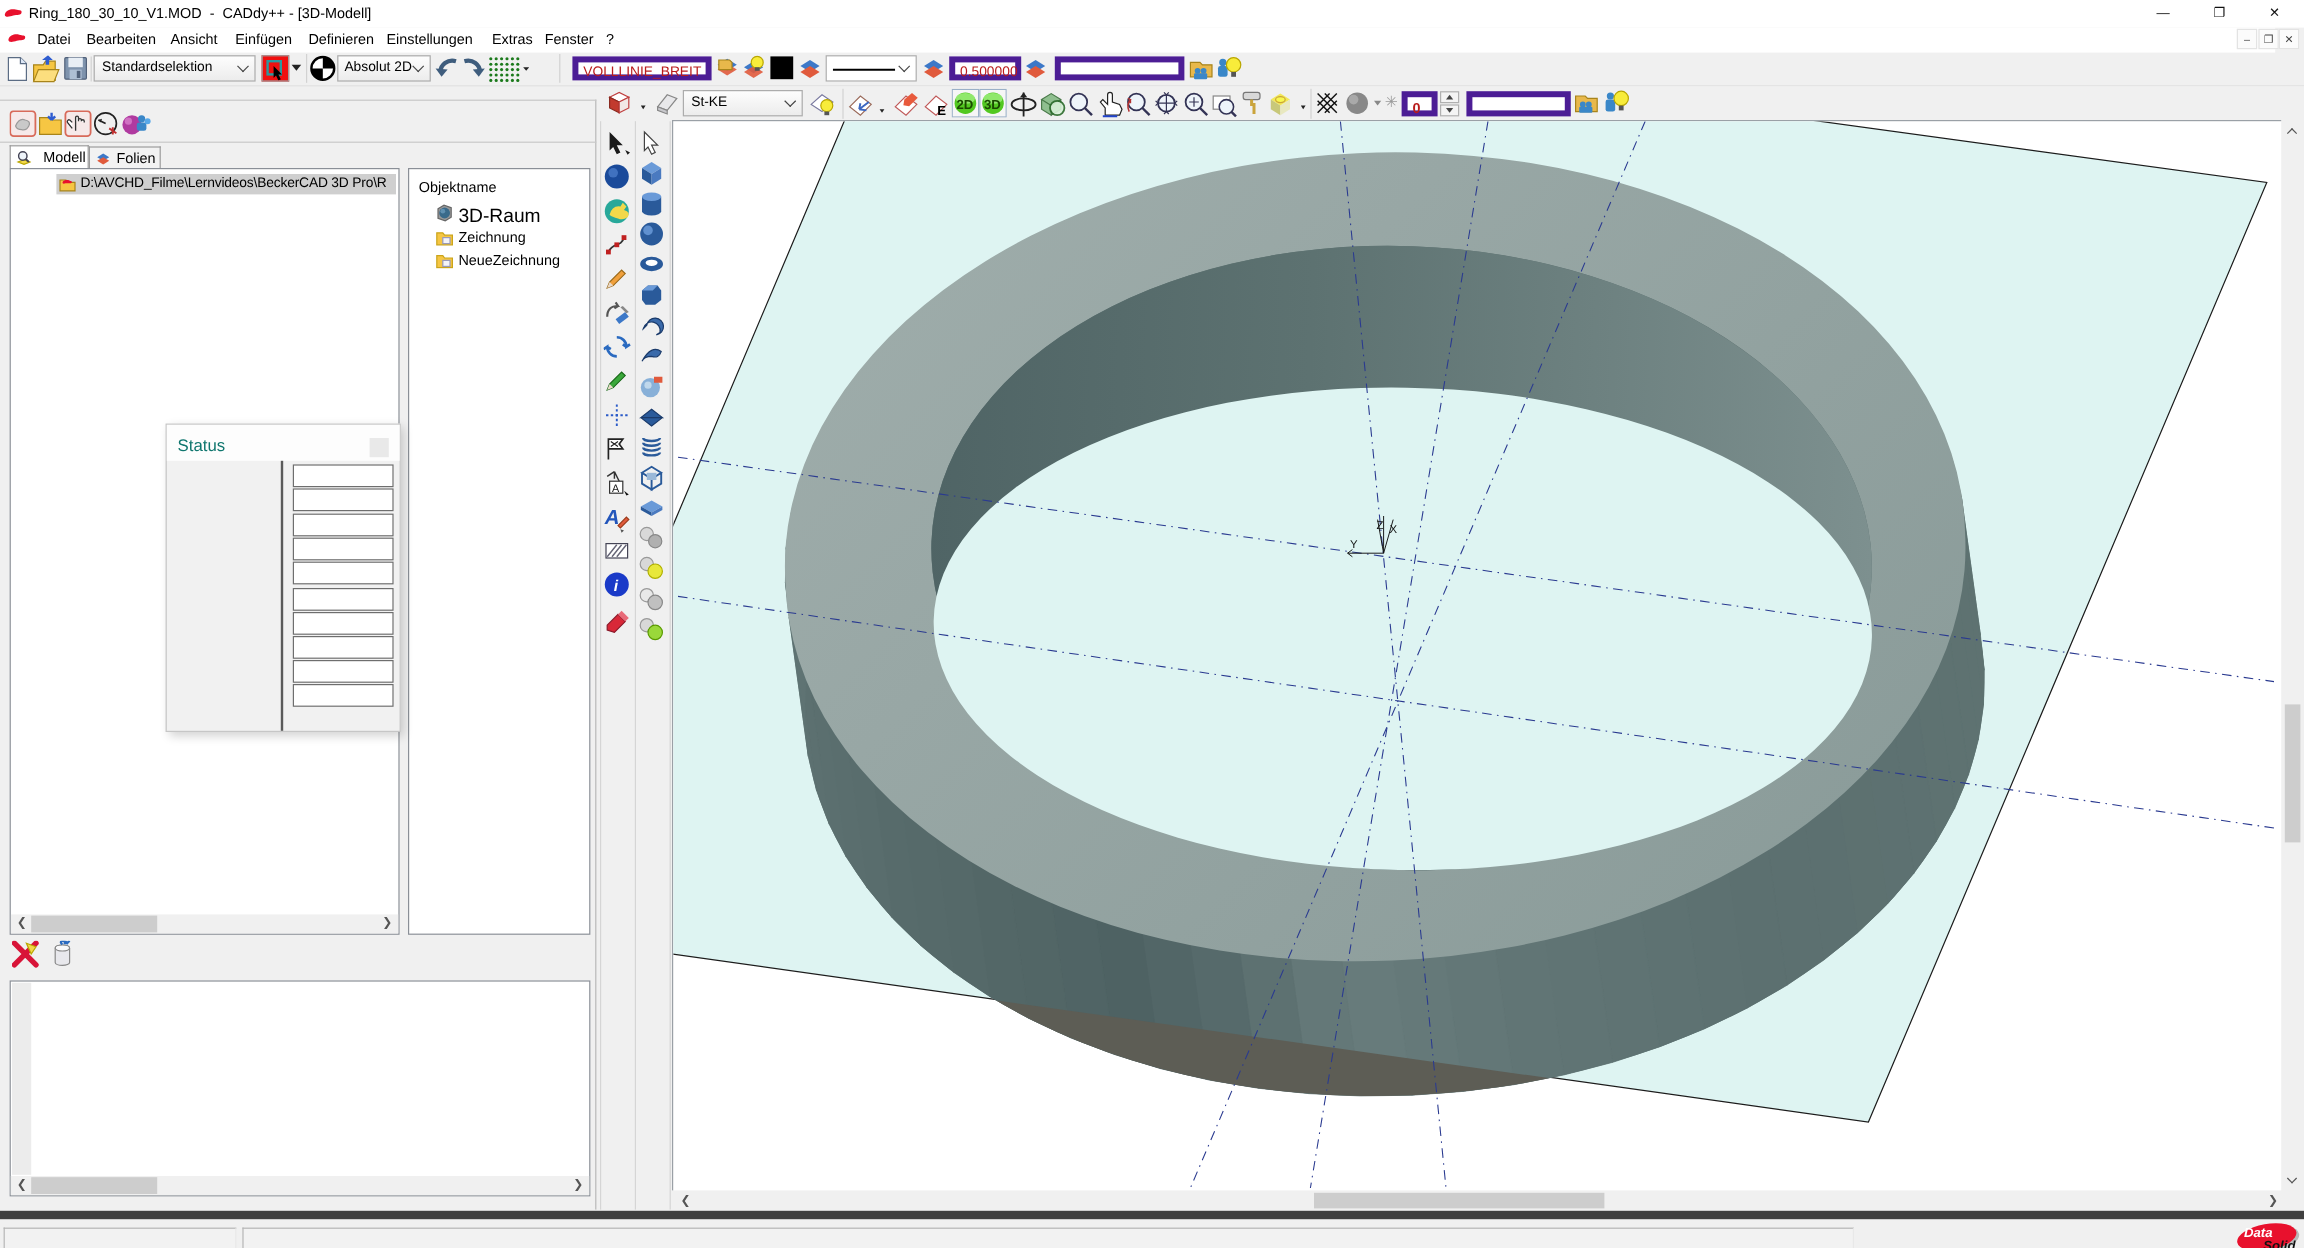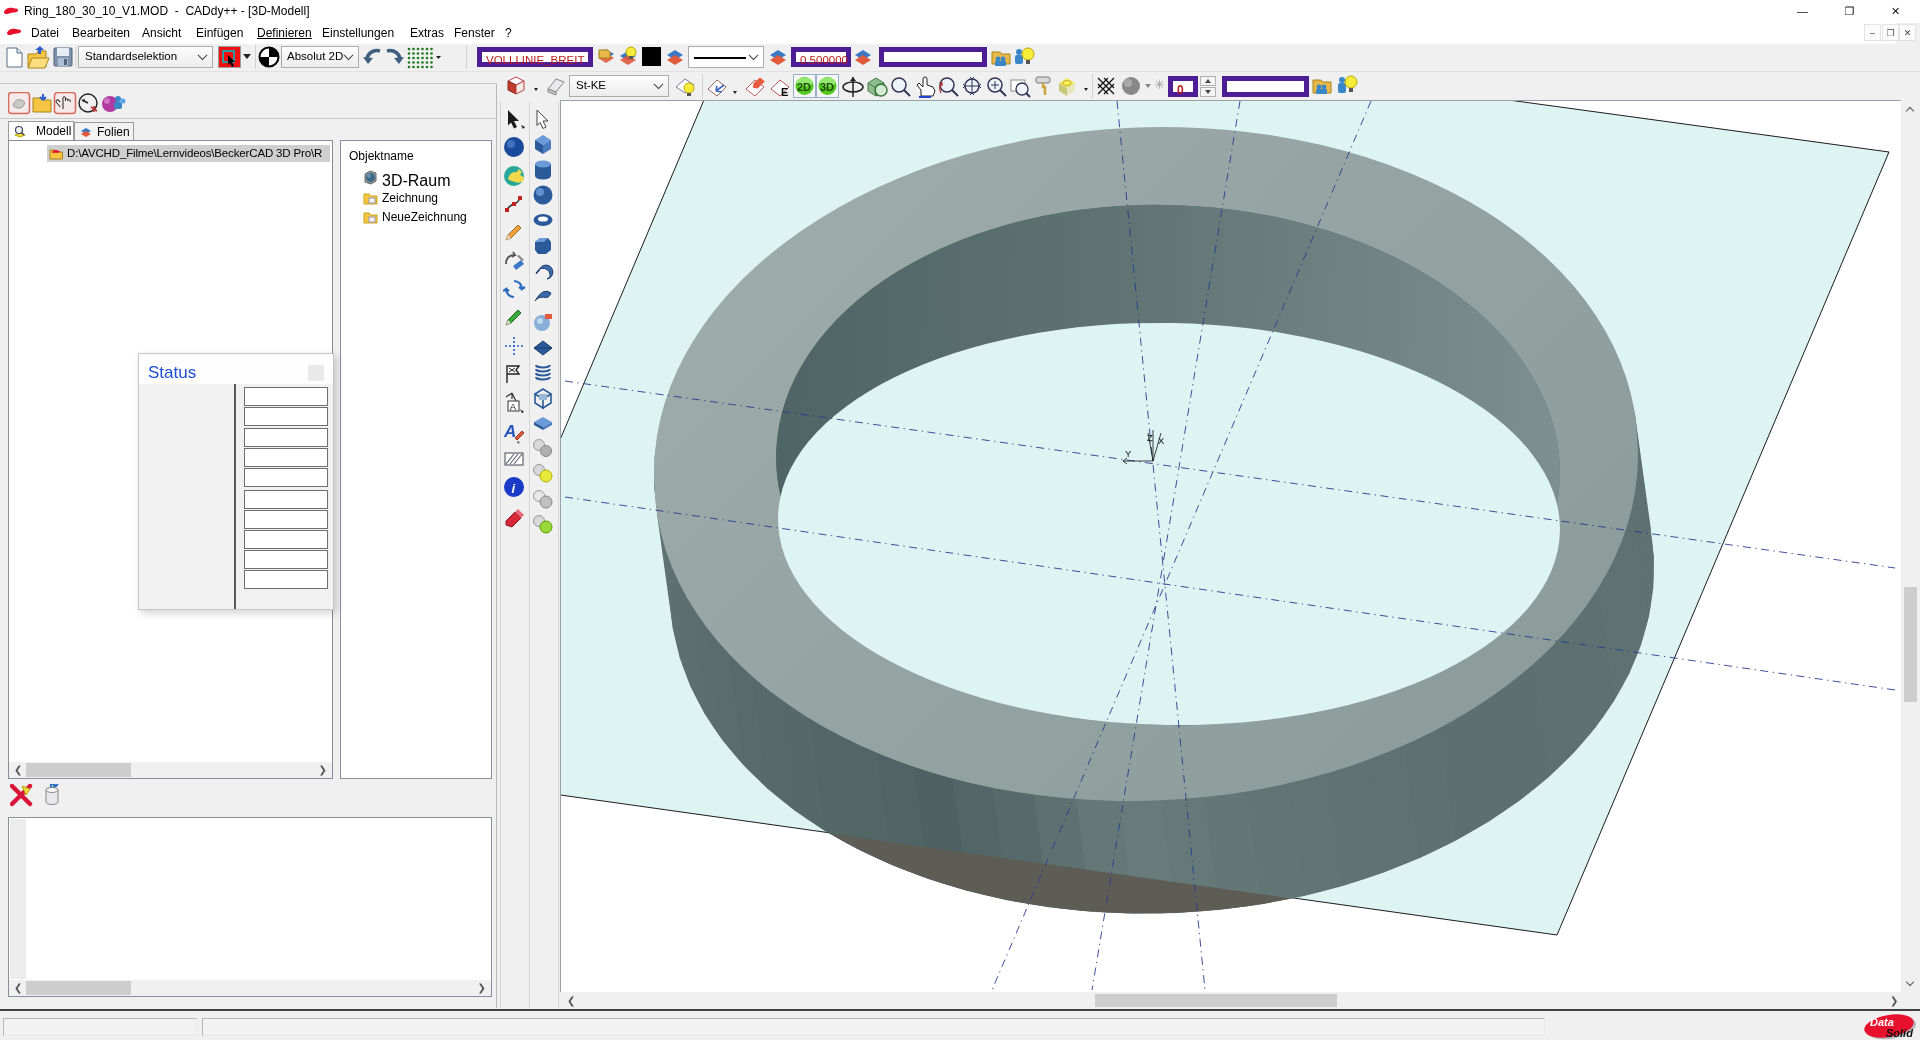--- a/index.html
+++ b/index.html
@@ -14,21 +14,21 @@
 #row2{left:500px;top:72px;width:1420px;height:29px;background:#f0f0f0;}
 .combo{position:absolute;background:linear-gradient(#fdfdfd,#ececec);border:1px solid #acacac;font-size:11.5px;color:#000;}
 .combo .cv{position:absolute;right:6px;top:45%;width:7px;height:7px;border-right:1.5px solid #444;border-bottom:1.5px solid #444;transform:translateY(-60%) rotate(45deg);}
 .tbinput{position:absolute;background:#fff;border:5px solid #4c1d95;font-size:12px;color:#b91c1c;}
 .vsep{position:absolute;width:1px;background:#d2d2d2;}
 #leftpanel{left:0;top:83px;width:497px;height:925px;background:#f0f0f0;border-right:1px solid #b8b8b8;}
 .sunken{position:absolute;background:#fff;border:1px solid #8a8f97;}
 .sb-track{position:absolute;background:#f0f0f0;}
 .sb-thumb{position:absolute;background:#cdcdcd;}
 .sb-arrow{position:absolute;color:#555;font-size:10px;line-height:10px;}
-#statusbar{left:0;top:1009px;width:1920px;height:31px;background:#f0f0f0;border-top:2px solid #404040;}
+#statusbar{left:0;top:1009px;width:1920px;height:31px;background:#f0f0f0;border-top:7px solid #404040;}
 .statseg{position:absolute;top:7px;height:18px;background:#f2f2f2;border:1px solid #b5b5b5;border-bottom-color:#e8e8e8;border-right-color:#e8e8e8;}
 .sf{left:105px;width:84px;height:19px;background:#fff;border:1px solid #6e6e6e;}
 #viewport{left:560px;top:100px;width:1341px;height:892px;background:#ffffff;overflow:hidden;border-left:1px solid #9aa0a6;border-top:1px solid #9aa0a6;}
 text{font-family:"Liberation Sans",sans-serif;}
 </style></head>
 <body>
 <div class="abs" id="titlebar">
  <svg class="abs" style="left:3px;top:6px" width="16" height="12" viewBox="0 0 16 12">
       <path d="M1,6 C2,2 7,1 10,2 C13,3 15,2 15,4 C15,7 11,6 8,7 C5,8 1,9 1,6 Z" fill="#e8112d"></path>
     </svg>
@@ -38,21 +38,21 @@
  <div class="abs winbtn" style="left:1873px;">✕</div>
 </div>
 <div class="abs" id="menubar">
  <svg class="abs" style="left:5px;top:4px" width="18" height="12" viewBox="0 0 16 12">
       <path d="M1,6 C2,2 7,1 10,2 C13,3 15,2 15,4 C15,7 11,6 8,7 C5,8 1,9 1,6 Z" fill="#e8112d"></path>
     </svg>
  <div class="abs menuitem" style="left:31px;">Datei</div>
  <div class="abs menuitem" style="left:72px;">Bearbeiten</div>
  <div class="abs menuitem" style="left:142px;">Ansicht</div>
  <div class="abs menuitem" style="left:196px;">Einfügen</div>
- <div class="abs menuitem" style="left:257px;text-decoration:underline;">Definieren</div>
+ <div class="abs menuitem" style="left:257px;">Definieren</div>
  <div class="abs menuitem" style="left:322px;">Einstellungen</div>
  <div class="abs menuitem" style="left:410px;">Extras</div>
  <div class="abs menuitem" style="left:454px;">Fenster</div>
  <div class="abs menuitem" style="left:505px;">?</div>
  <div class="abs mdibtn" style="left:1864px;">–</div>
  <div class="abs mdibtn" style="left:1882px;">❐</div>
  <div class="abs mdibtn" style="left:1899px;">✕</div>
 </div>
 <div class="abs" id="row1">
  <svg class="abs" style="left:5px;top:2px" width="1040" height="24" viewBox="0 0 1040 24">
@@ -532,21 +532,21 @@
         <circle cx="14" cy="14" r="6" fill="#c0c0c0" stroke="#888"></circle>
       </g>
   <g transform="translate(29,405)">
         <circle cx="7" cy="8" r="5.5" fill="#d8d8d8" stroke="#999"></circle>
         <circle cx="14" cy="14" r="6" fill="#9ad83a" stroke="#5a9a00"></circle>
       </g>
  </svg>
 </div>
 <div class="abs" id="statuswin" style="left:138px;top:353px;width:196px;height:257px;background:#f1f1f1;border:1px solid #c6c6c6;box-shadow:3px 3px 8px rgba(0,0,0,0.18);">
  <div class="abs" style="left:0;top:0;width:194px;height:30px;background:#fdfdfd;"></div>
- <span class="abs" style="left:9px;top:9px;font-size:17px;color:#1d4ed8;">Status</span>
+ <span class="abs" style="left:9px;top:9px;font-size:14px;color:#0f766e;">Status</span>
  <div class="abs" style="left:169px;top:11px;width:16px;height:16px;background:#e9e9e9;"></div>
  <div class="abs" style="left:95px;top:30px;width:2px;height:225px;background:#5a5a5a;"></div>
  <div class="abs sf" style="top:33px;"></div>
  <div class="abs sf" style="top:53px;"></div>
  <div class="abs sf" style="top:74px;"></div>
  <div class="abs sf" style="top:94px;"></div>
  <div class="abs sf" style="top:114px;"></div>
  <div class="abs sf" style="top:136px;"></div>
  <div class="abs sf" style="top:156px;"></div>
  <div class="abs sf" style="top:176px;"></div>

